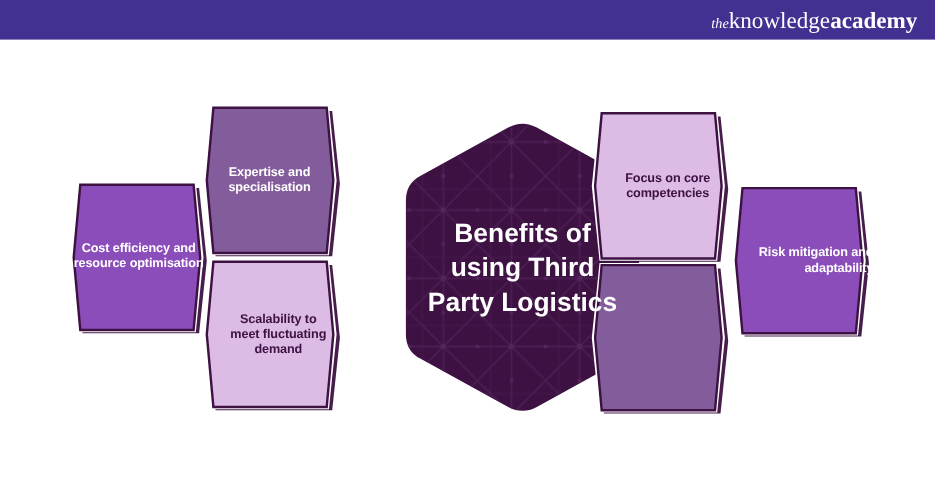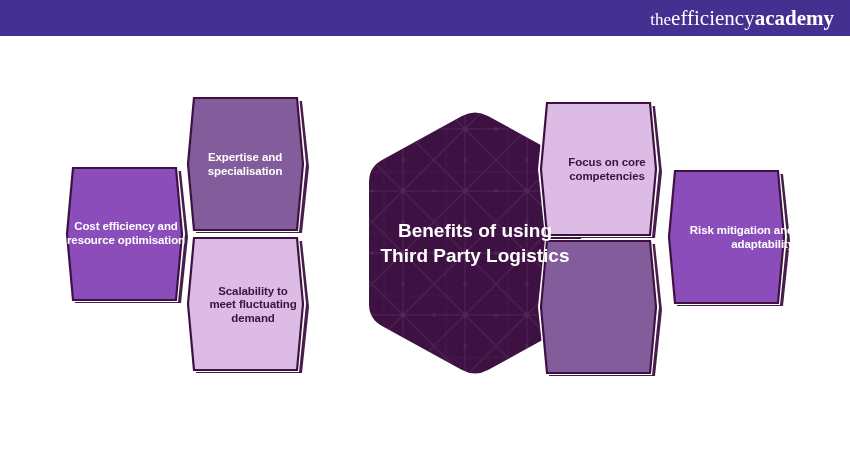--- a/index.html
+++ b/index.html
@@ -30,21 +30,22 @@
   }
   #brand-logo {
     color: #ffffff;
     font-family: "Liberation Serif", serif;
     font-size: 21px;
     letter-spacing: 0px;
     white-space: nowrap;
     line-height: 1;
   }
   #brand-logo .lg-the {
-    font-size: 17px;
+    font-style: italic;
+    font-size: 13px;
   }
   #brand-logo .lg-knowledge {
     font-weight: normal;
   }
   #brand-logo .lg-academy {
     font-weight: bold;
     text-align: right;
   }
 
   
@@ -78,36 +79,36 @@
     font-size: 11.5px;
     letter-spacing: -0.1px;
   }
   .hex-label.on-dark  { color: #ffffff; }
   .hex-label.on-light { color: #3d1142; padding-left: 16px; }
 
   #center-label {
     position: absolute;
     color: #ffffff;
     font-weight: bold;
-    font-size: 19px;
+    font-size: 24px;
     line-height: 1.30;
     text-align: center;
     display: flex;
     align-items: center;
     justify-content: center;
     pointer-events: none;
     box-sizing: border-box;
   }
 </style>
 </head>
 <body>
 
 <div id="header-bar">
   <div id="brand-logo">
-    <span class="lg-the">the</span><span class="lg-knowledge">efficiency</span><span class="lg-academy">academy</span>
+    <span class="lg-the">the</span><span class="lg-knowledge">knowledge</span><span class="lg-academy">academy</span>
   </div>
 </div>
 
 <div id="diagram">
 
   <svg id="hex-svg" viewBox="0 0 850 414">
     <defs>
 
       <pattern id="circuitPattern" width="62" height="62" patternUnits="userSpaceOnUse" patternTransform="rotate(0)">
         <g stroke="#5a2a63" stroke-width="1.6" fill="none" opacity="0.85">

